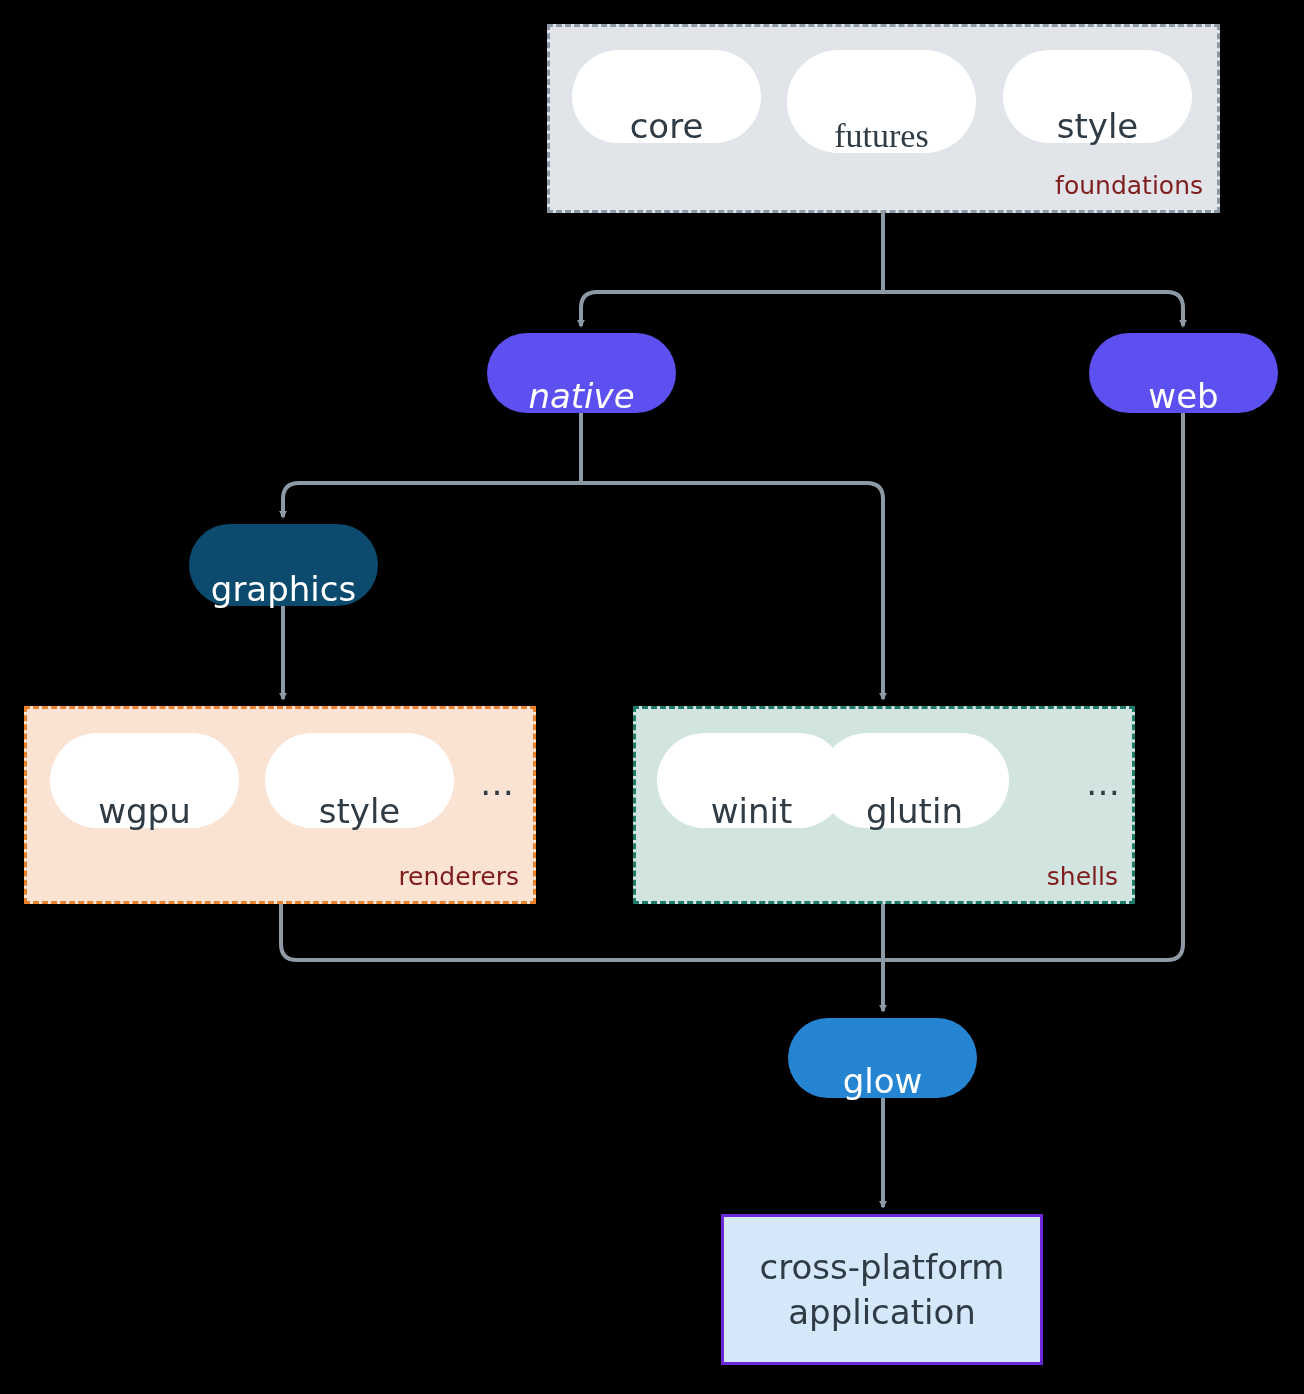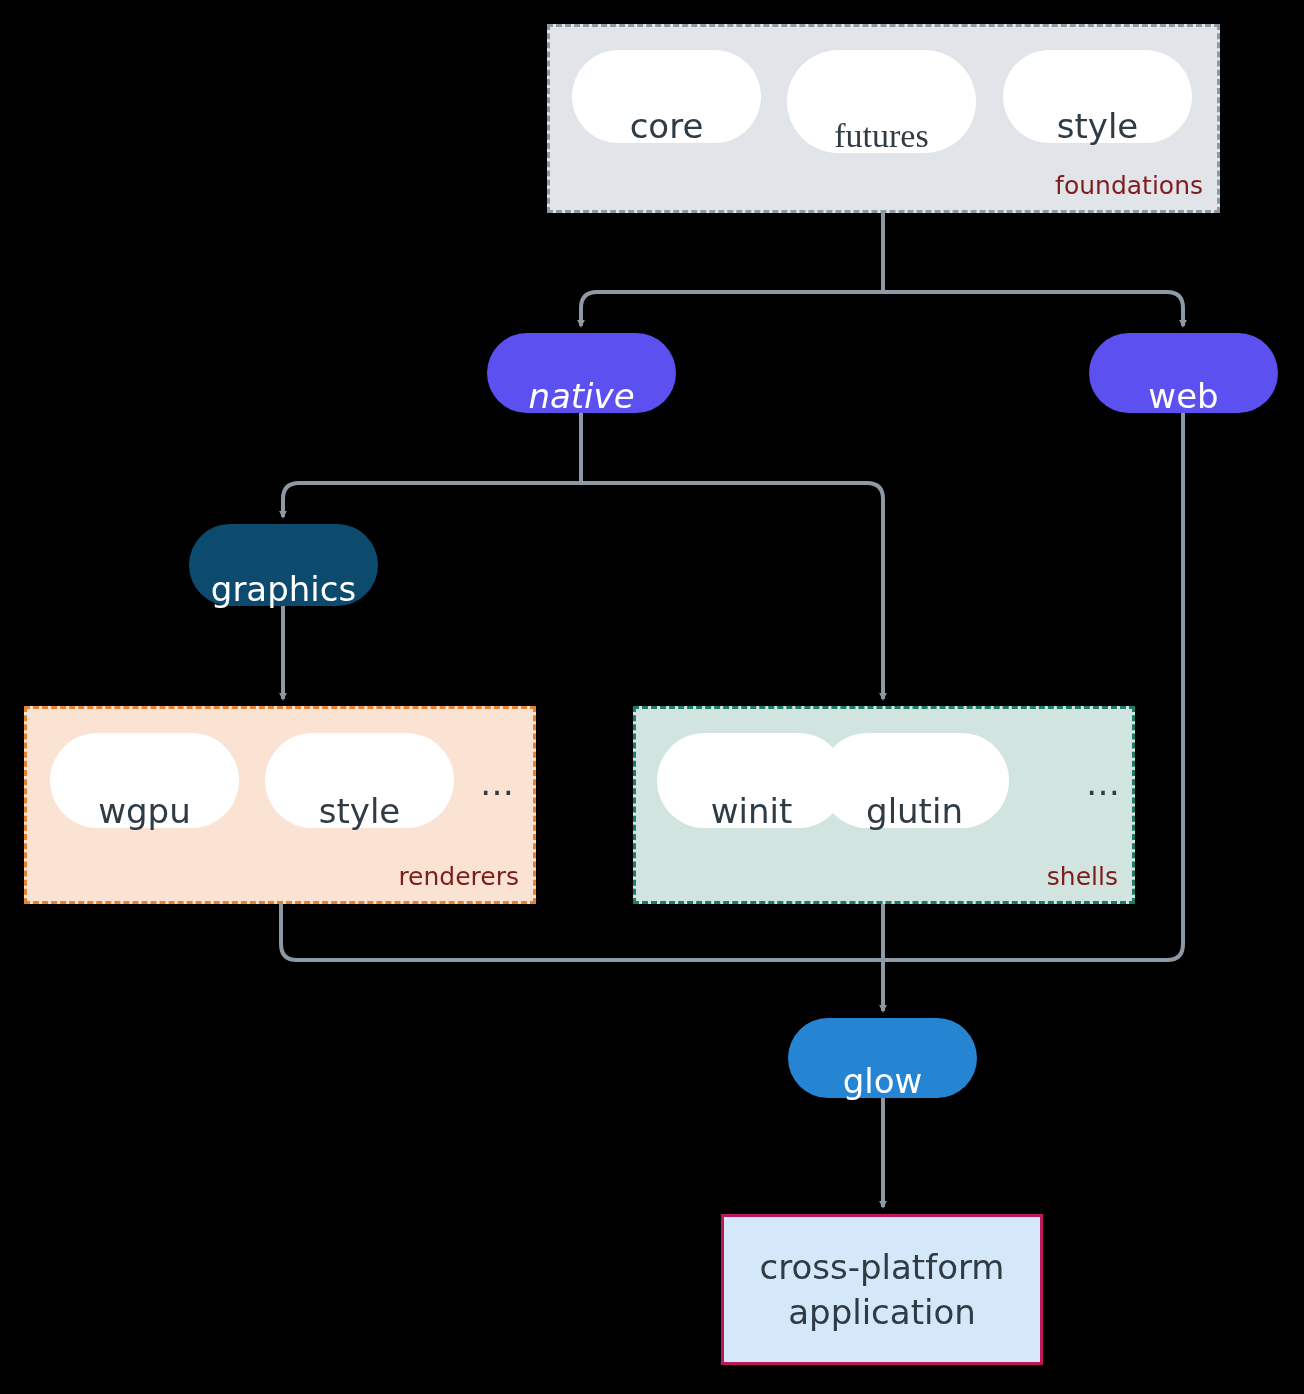--- a/index.html
+++ b/index.html
@@ -166,18 +166,18 @@
   <div class="pill pill-white" style="left:820px; top:733px; width:189px; height:95px;">
     <span>glutin</span>
   </div>
   <div class="ellipsis" style="left:1086px; top:766px;">…</div>
 
   <div class="pill pill-solid" style="left:788px; top:1018px; width:189px; height:80px; background:#2585D3;">
     <span>glow</span>
   </div>
 
   <div class="rect-node" style="left:721px; top:1214px; width:322px; height:151px;
-              background:#D5E8F9; border:3px solid #be185d;">
+              background:#D5E8F9; border:3px solid #6d28d9;">
     <span>cross-platform</span>
     <span>application</span>
   </div>
 
 </div>
 
 </body></html>

